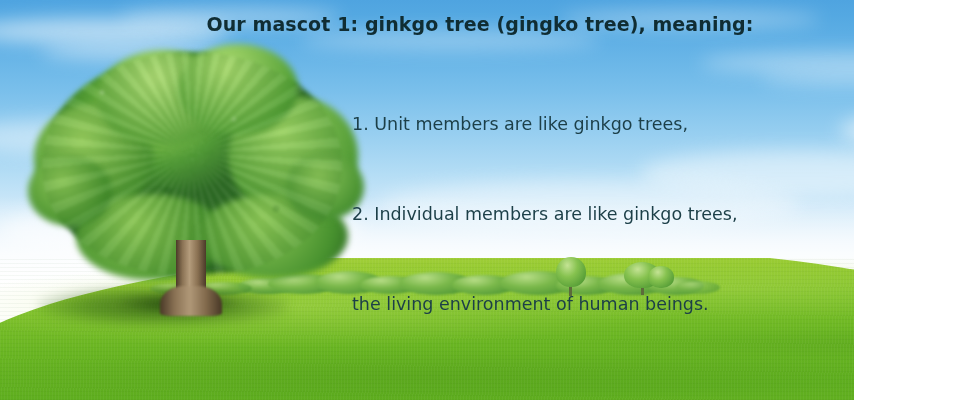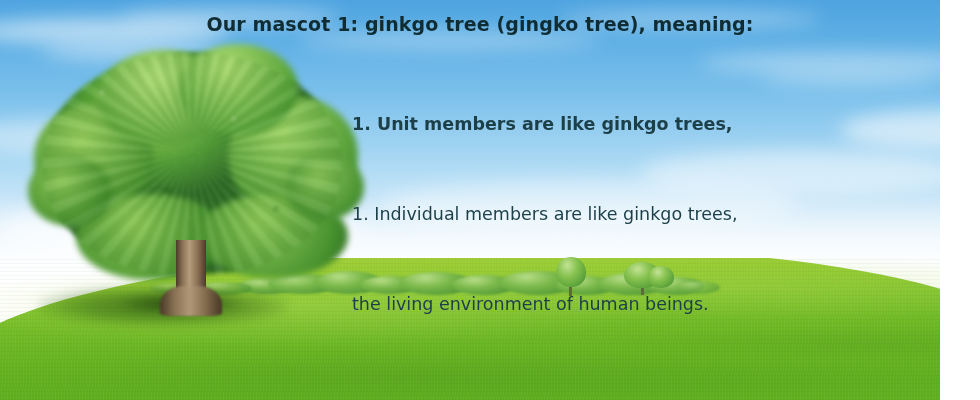--- a/index.html
+++ b/index.html
@@ -1,21 +1,21 @@
 <!DOCTYPE html>
 <html><head>
 <meta charset="utf-8">
 <title>Mascot Banner</title>
 <style>
   html,body{margin:0;padding:0;background:#fff;}
   body{font-family:"DejaVu Sans", sans-serif;}
 
   .banner{
     position:relative;
-    width:940px;height:400px;
+    width:854px;height:400px;
     overflow:hidden;
     background:#ffffff;
   }
 
   
   .sky{
     position:absolute;left:0;top:0;width:980px;height:300px;
     background:
       linear-gradient(to bottom,
         #4fa4e0 0%,
@@ -178,21 +178,21 @@
     white-space:nowrap;
   }
   .para{
     position:absolute;left:352px;
     font-family:"DejaVu Sans", sans-serif;
     font-size:17.5px;
     line-height:30px;
     color:#1c3f48;
     white-space:pre;
   }
-  .p1{top:49px;font-weight:bold;}
+  .p1{top:49px;}
   .p2{top:139px;}
   .p3{top:229px;}
 </style>
 </head>
 <body>
 
 <div class="banner">
 
   <div class="sky">
     <div class="cloud c1"></div>
@@ -260,21 +260,21 @@
   </div>
 
   <div class="text-layer">
     <div class="title">Our mascot 1: ginkgo tree (gingko tree), meaning:</div>
 
     <div class="para p1">
       <div>1. Unit members are like ginkgo trees,</div>
     </div>
 
     <div class="para p2">
-      <div>1. Individual members are like ginkgo trees,</div>
+      <div>2. Individual members are like ginkgo trees,</div>
     </div>
 
     <div class="para p3">
       <div>the living environment of human beings.</div>
     </div>
   </div>
 
 </div>
 
 </body></html>

